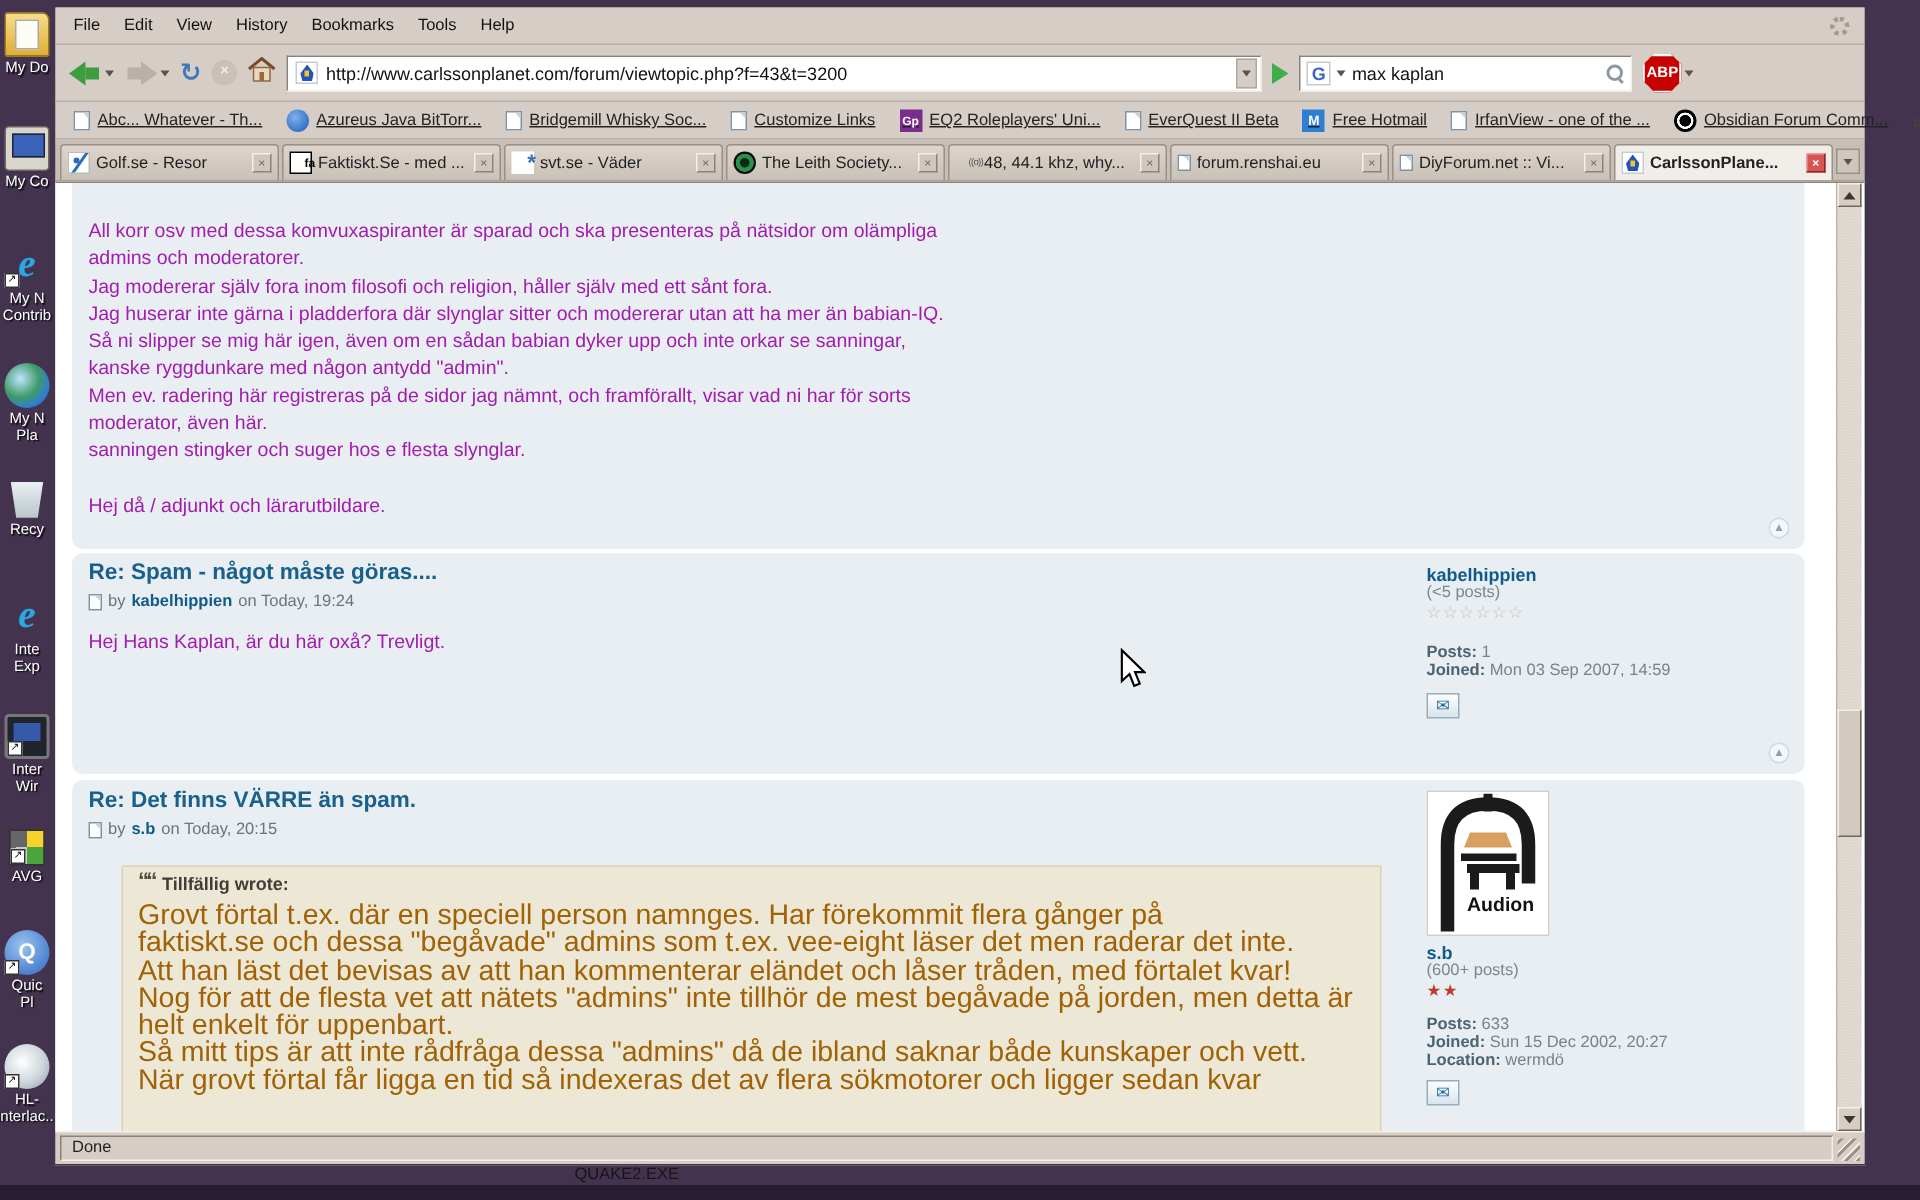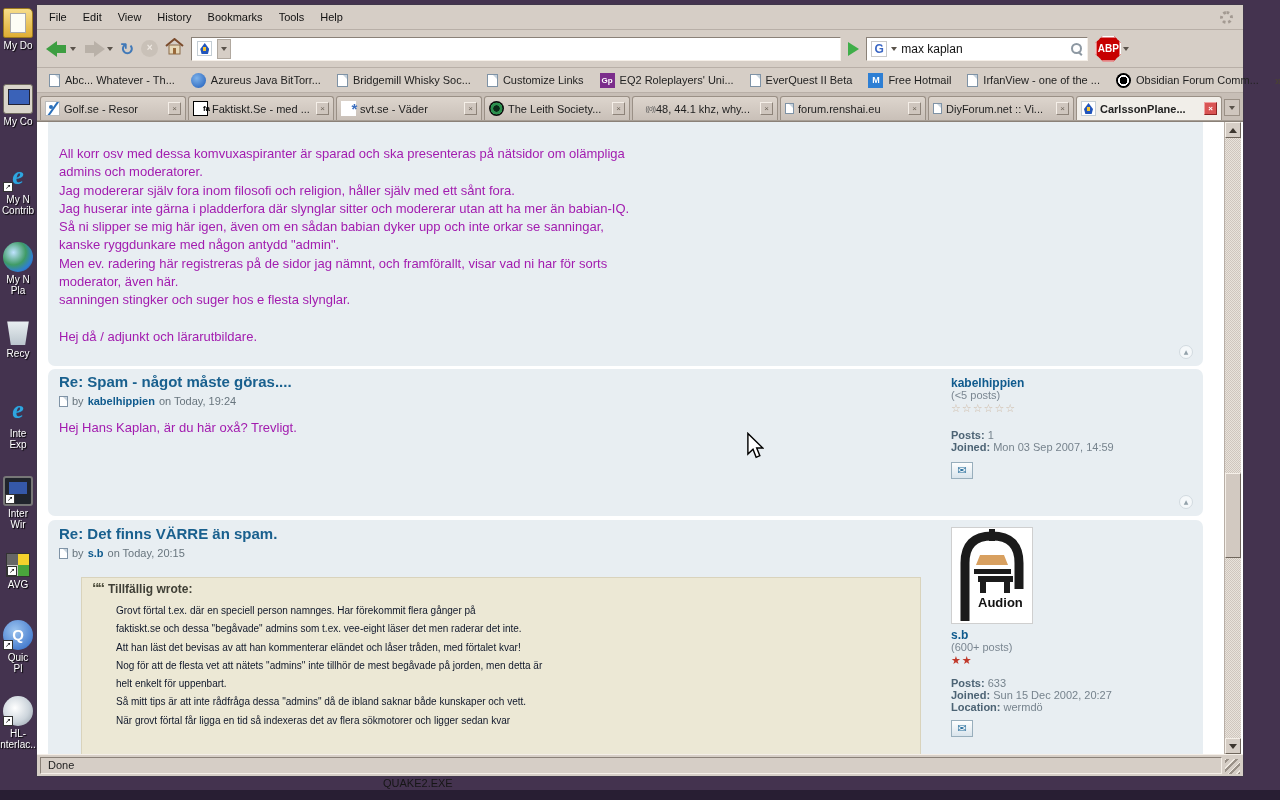--- a/index.html
+++ b/index.html
@@ -61,21 +61,21 @@
   .gobtn { width:0; height:0; border-top:7px solid transparent; border-bottom:7px solid transparent; border-left:11px solid #3fae49; }
   .searchbox { width:222px; height:24px; background:#fff; border:1px solid; border-color:#8a8178 #f5efe8 #f5efe8 #8a8178; display:flex; align-items:center; gap:4px; padding:0 4px; }
   .glogo { width:16px; height:16px; border:1px solid #c9c9c9; font-size:12px; font-weight:bold; color:#3a66c4; text-align:center; line-height:14px; background:#fff; }
   .searchtext { flex:1; font-size:12px; color:#111; }
   .mag { width:13px; height:13px; position:relative; }
   .mag::before { content:""; position:absolute; left:1px; top:1px; width:7px; height:7px; border:2px solid #8d98a2; border-radius:50%; }
   .mag::after { content:""; position:absolute; left:9px; top:9px; width:5px; height:2px; background:#8d98a2; transform:rotate(45deg); transform-origin:0 0; }
   .abp { width:26px; height:26px; background:#c70000; color:#fff; font-size:10px; font-weight:bold; display:flex; align-items:center; justify-content:center; clip-path:polygon(30% 0,70% 0,100% 30%,100% 70%,70% 100%,30% 100%,0 70%,0 30%); box-shadow:inset 0 0 0 1.5px #fff, inset 0 0 0 3px #c70000; }
 
   .bookmarksbar { height:25px; display:flex; align-items:center; gap:16px; padding:0 12px; font-size:11px; color:#222; background:#d6cec6; border-bottom:1px solid #b8afa7; }
-  .bmk { display:flex; align-items:center; gap:5px; white-space:nowrap; }
+  .bmk { display:flex; align-items:center; gap:5px; white-space:nowrap;text-decoration:underline; }
   .sheet { width:11px; height:13px; background:#fff; border:1px solid #7f93a6; position:relative; }
   .sheet::after { content:""; position:absolute; right:0; top:0; border-left:4px solid transparent; border-top:4px solid #c7d3dd; }
   .sheet.small { width:9px; height:11px; }
   .bi { width:15px; height:15px; display:inline-flex; align-items:center; justify-content:center; flex:none; }
   .bi-azureus { border-radius:50%; background:radial-gradient(circle at 38% 35%, #7db2ea, #1e5bb8); }
   .bi-gp { background:#7b2d8b; color:#fff; font-size:8px; font-weight:bold; }
   .bi-hotmail { background:#2e7fd4; color:#fff; font-size:9px; font-weight:bold; }
   .bi-obsidian { border-radius:50%; background:radial-gradient(circle, #000 0 35%, #fff 38% 50%, #000 53%); }
   .chev { margin-left:auto; font-size:13px; font-weight:bold; color:#4a4137; }
 
@@ -125,21 +125,21 @@
   .stars-empty { position:absolute; color:#cfbba8; font-size:11px; letter-spacing:1px; font-family:"DejaVu Sans",sans-serif; }
   .stars-red { position:absolute; color:#c0392b; font-size:11px; letter-spacing:1px; font-family:"DejaVu Sans",sans-serif; }
   .prow { position:absolute; white-space:nowrap; }
   .plabel { color:#4c6374; font-weight:bold; }
   .pval { color:#76838d; }
   .emailbtn { position:absolute; width:22px; height:17px; border:1px solid #98aebc; background:linear-gradient(#fdfefe,#d9e4ec); color:#266d9c; font-size:11px; line-height:15px; text-align:center; font-family:"DejaVu Sans",sans-serif; }
   .toplink { position:absolute; width:14px; height:14px; border-radius:50%; background:#f5f8fa; border:1px solid #d2dae0; color:#93a1aa; font-size:6px; line-height:12px; text-align:center; font-family:"DejaVu Sans",sans-serif; }
   .quote { position:absolute; background:#ece8d5; border:1px solid #d9d3bc; }
   .qhead { position:absolute; left:10px; top:4px; font-size:12px; font-weight:bold; color:#3f3f36; display:flex; gap:5px; align-items:flex-start; }
   .qmark { font-size:15px; font-weight:bold; color:#50503f; line-height:12px; letter-spacing:-2px; }
-  .qbody { position:absolute; left:10px; top:24px; font-size:10px; line-height:18.3px; color:#0f172a; white-space:pre-line;margin-left:24px; }
+  .qbody { position:absolute; left:10px; top:24px; font-size:19px; line-height:18.3px; color:#a16207; white-space:pre-line; }
   .avatarbox { position:absolute; top:7px; left:0; width:82px; height:97px; background:#fff; border:1px solid #cfcfcf; display:flex; align-items:center; justify-content:center; }
 
   .cursor { position:absolute; left:746px; top:432px; z-index:60; }
 </style>
 </head>
 <body>
 
 <div id="screen">
 
   <div class="bottombar"></div>
@@ -227,20 +227,21 @@
         </span>
       <span class="reload">↻</span>
       <span class="stopbtn">×</span>
       <span><svg width="19" height="17" viewBox="0 0 19 17">
             <path d="M1 8 L9.5 1 L18 8" fill="none" stroke="#7a4a2b" stroke-width="2"></path>
             <rect x="4" y="7" width="11" height="9" fill="#e7d9b9" stroke="#8a6a48"></rect>
             <rect x="8" y="10" width="3" height="6" fill="#9a6a3a"></rect>
           </svg></span>
       <span class="urlbox">
         <span class="ico-cp"></span>
+        <span class="urltext">http://www.carlssonplanet.com/forum/viewtopic.php?f=43&amp;t=3200</span>
         <span class="ddbtn">
             <span class="caret"></span>
           </span>
       </span>
       <span class="gobtn"></span>
       <span class="searchbox">
         <span class="glogo">G</span>
         <span class="caret"></span>
         <span class="searchtext">max kaplan</span>
         <span class="mag"></span>

